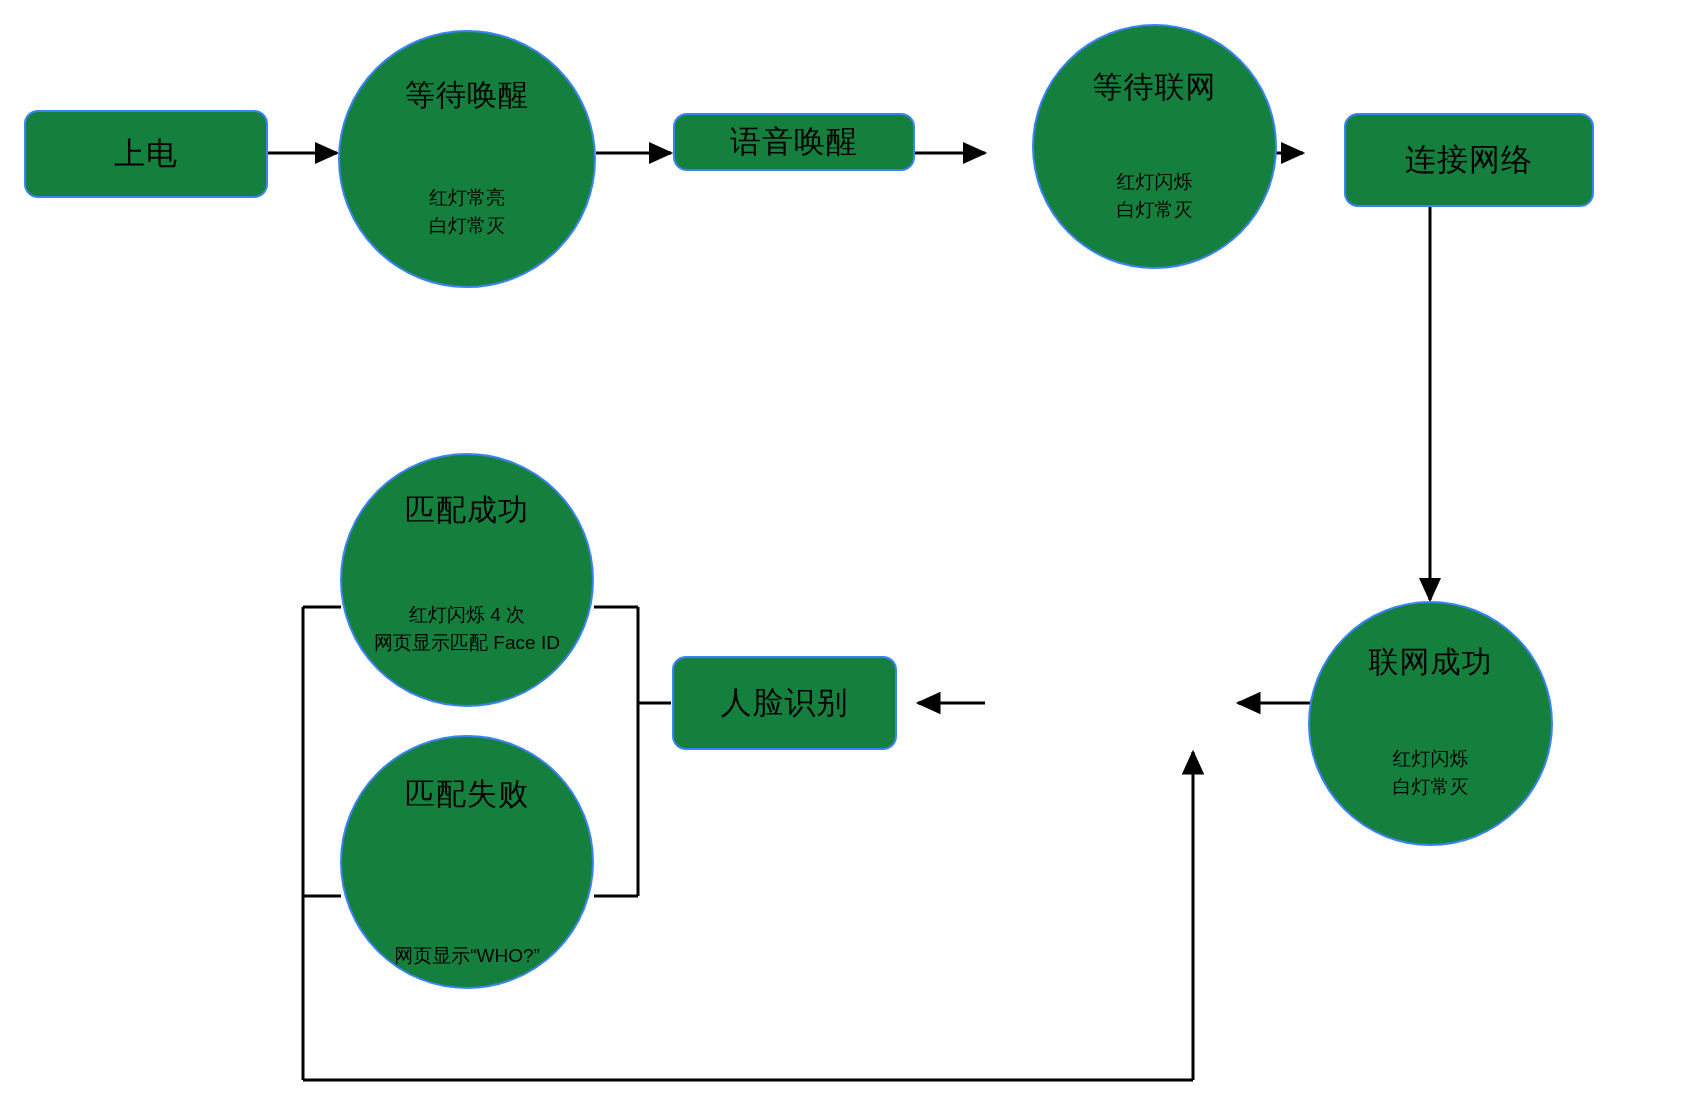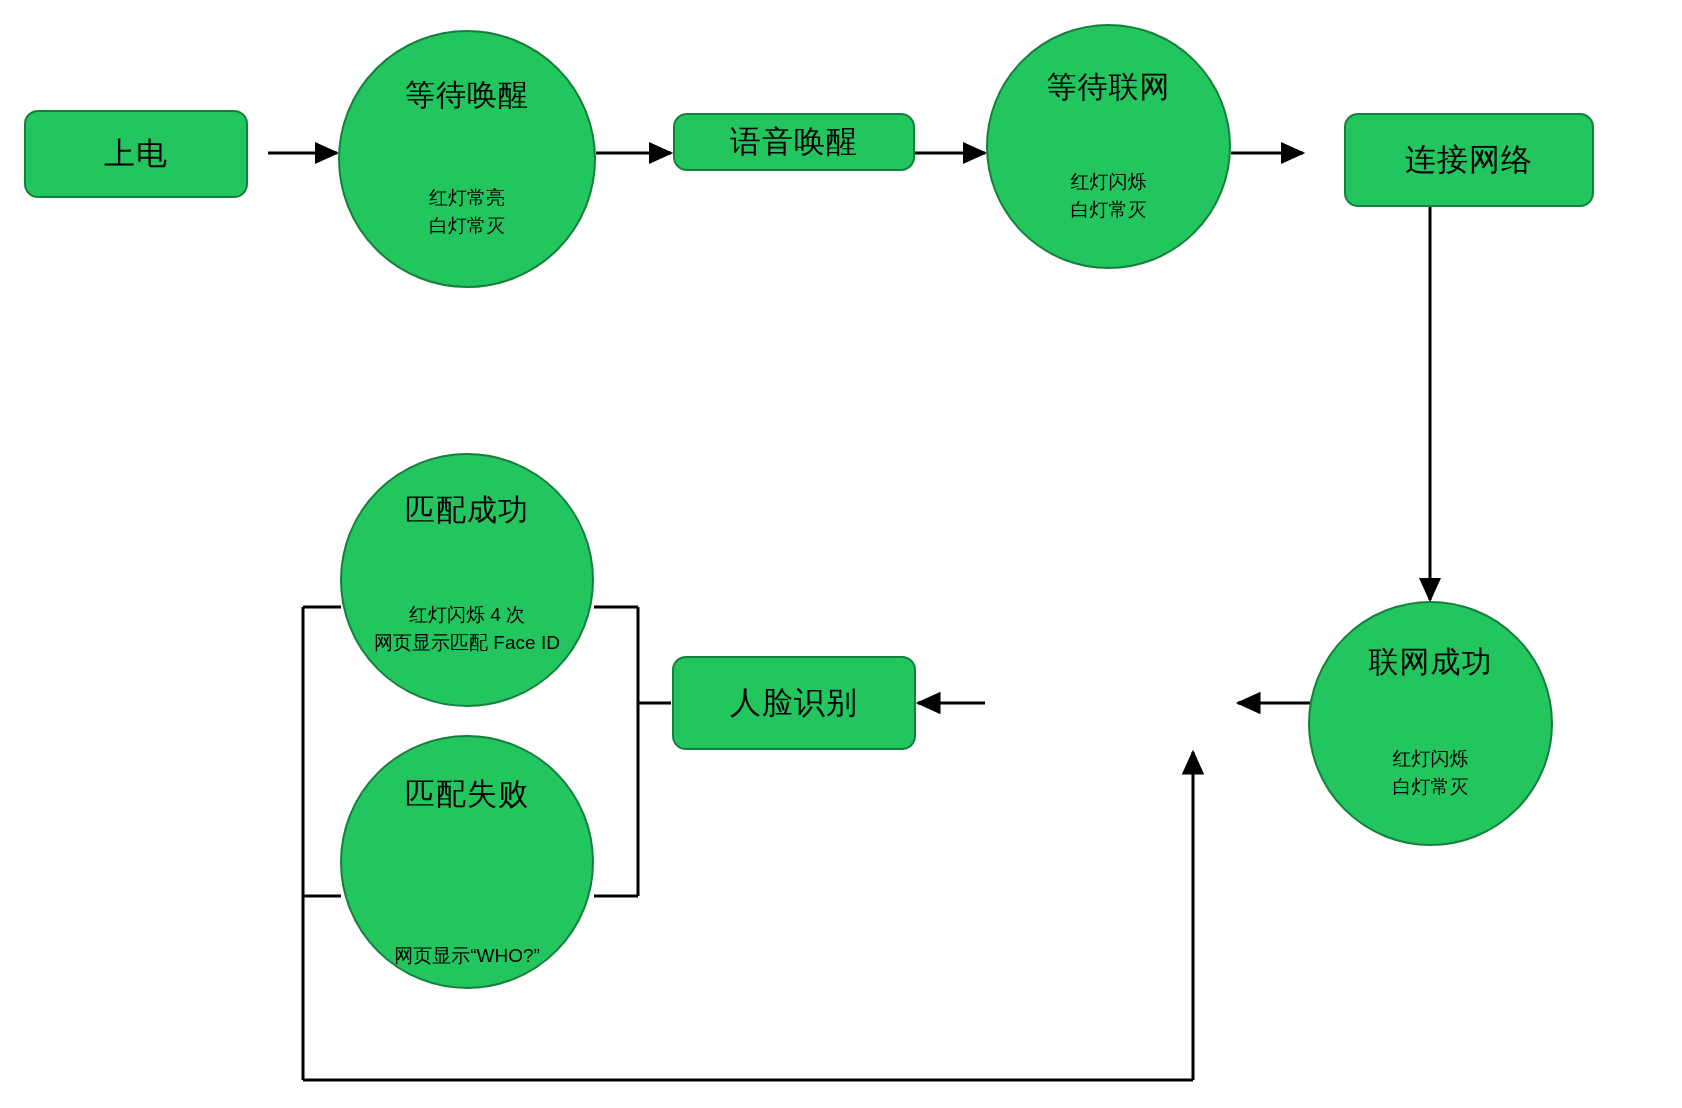--- a/index.html
+++ b/index.html
@@ -21,22 +21,22 @@
     position: absolute;
     left: 0;
     top: 0;
     width: 1682px;
     height: 1108px;
     pointer-events: none;
   }
   .node {
     position: absolute;
     box-sizing: border-box;
-    background: #22c55e;
-    border: 2px solid #15803d;
+    background: #15803d;
+    border: 2px solid #3b82f6;
     display: flex;
     flex-direction: column;
     align-items: center;
     justify-content: center;
     color: #000000;
   }
   .node.rect {
     border-radius: 14px;
   }
   .node.circle {
@@ -108,39 +108,39 @@
 
     <line x1="341" y1="896" x2="303" y2="896" stroke="#000" stroke-width="3"></line>
 
     <line x1="303" y1="607" x2="303" y2="1080" stroke="#000" stroke-width="3"></line>
 
     <line x1="303" y1="1080" x2="1193" y2="1080" stroke="#000" stroke-width="3"></line>
 
     <line x1="1193" y1="1080" x2="1193" y2="752" stroke="#000" stroke-width="3" marker-end="url(#arrow)"></line>
   </svg>
 
-  <div class="node rect" style="left:24px; top:110px; width:224px; height:88px;">
+  <div class="node rect" style="left:24px; top:110px; width:244px; height:88px;">
     <div class="node-title">上电</div>
   </div>
 
   <div class="node circle" style="left:338px; top:30px; width:258px; height:258px;">
     <div class="inner" style="top:46px;">
       <div class="node-title">等待唤醒</div>
     </div>
     <div class="inner" style="top:152px;">
       <div class="node-sub">红灯常亮
 白灯常灭</div>
     </div>
   </div>
 
   <div class="node rect" style="left:673px; top:113px; width:242px; height:58px;">
     <div class="node-title">语音唤醒</div>
   </div>
 
-  <div class="node circle" style="left:986px; top:24px; width:245px; height:245px;">
+  <div class="node circle" style="left:1032px; top:24px; width:245px; height:245px;">
     <div class="inner" style="top:44px;">
       <div class="node-title">等待联网</div>
     </div>
     <div class="inner" style="top:142px;">
       <div class="node-sub">红灯闪烁
 白灯常灭</div>
     </div>
   </div>
 
   <div class="node rect" style="left:1304px; top:113px; width:250px; height:94px;margin-left:40px;">
@@ -151,21 +151,21 @@
     <div class="inner" style="top:42px;">
       <div class="node-title">联网成功</div>
     </div>
     <div class="inner" style="top:142px;">
       <div class="node-sub">红灯闪烁
 白灯常灭</div>
     </div>
   </div>
 
 
-  <div class="node rect" style="left:672px; top:656px; width:244px; height:94px;">
+  <div class="node rect" style="left:672px; top:656px; width:225px; height:94px;">
     <div class="node-title">人脸识别</div>
   </div>
 
   <div class="node circle" style="left:340px; top:453px; width:254px; height:254px;">
     <div class="inner" style="top:38px;">
       <div class="node-title">匹配成功</div>
     </div>
     <div class="inner" style="top:146px;">
       <div class="node-sub">红灯闪烁 4 次
 网页显示匹配 Face ID</div>

